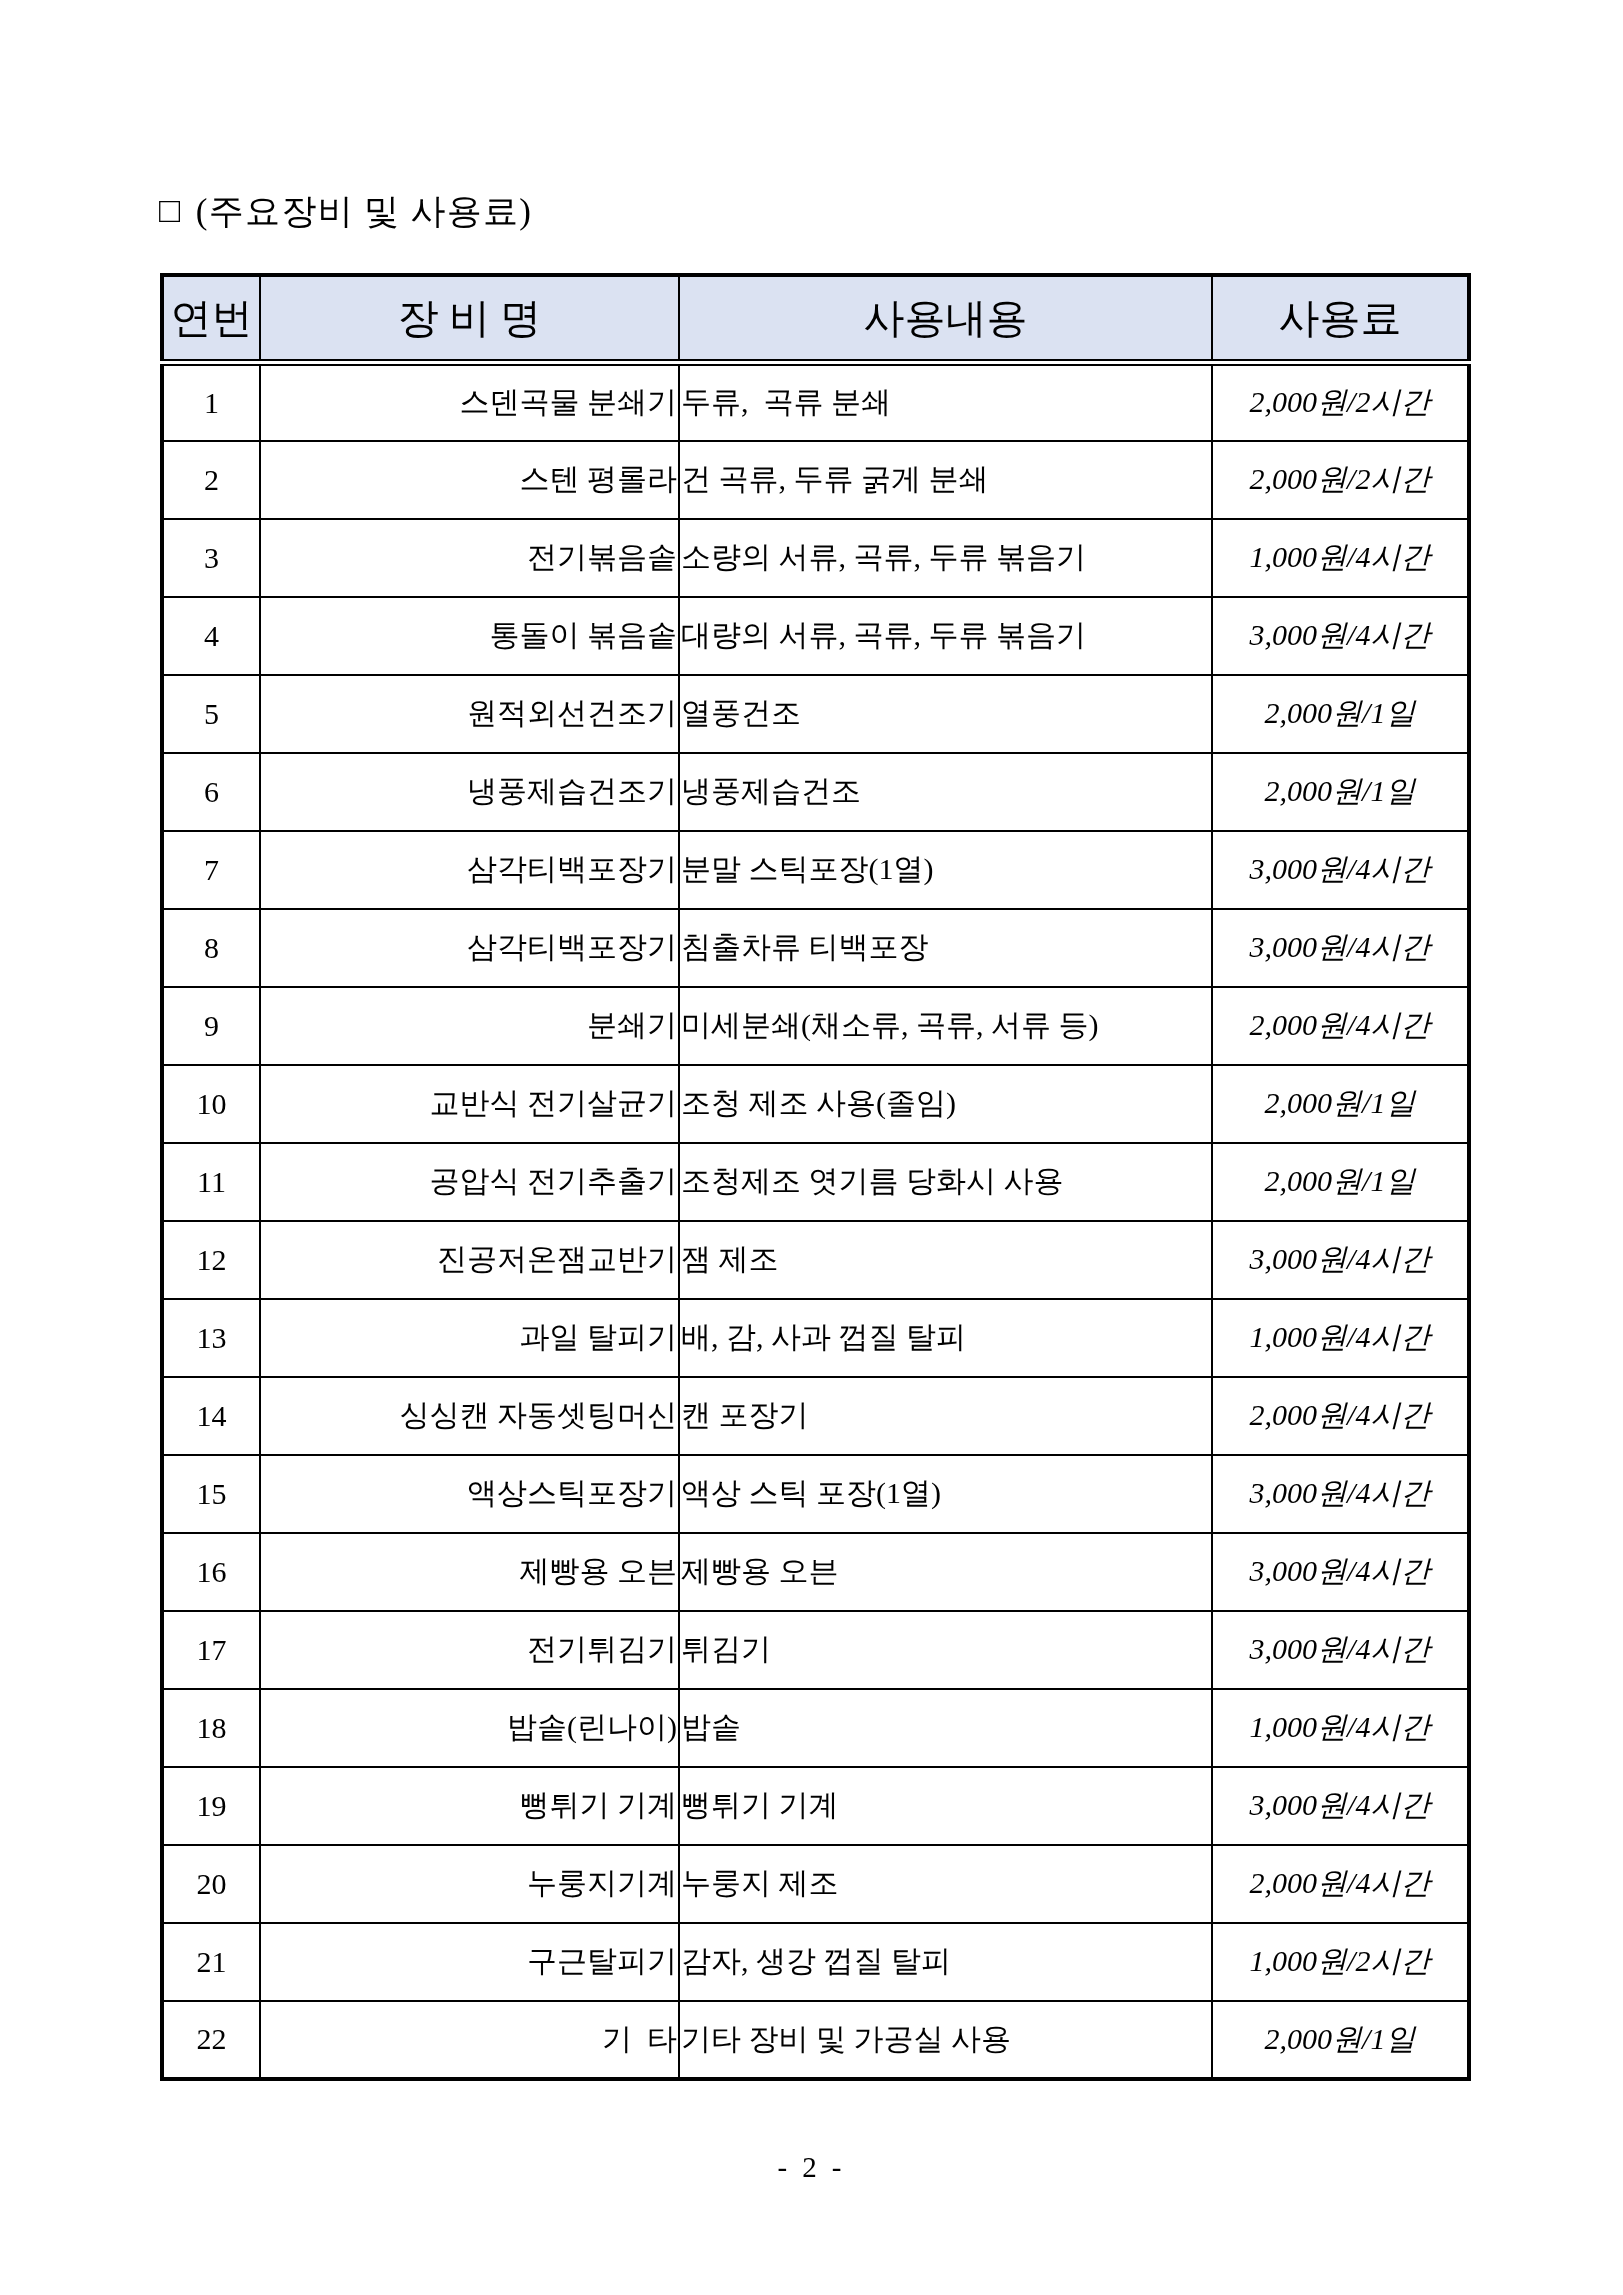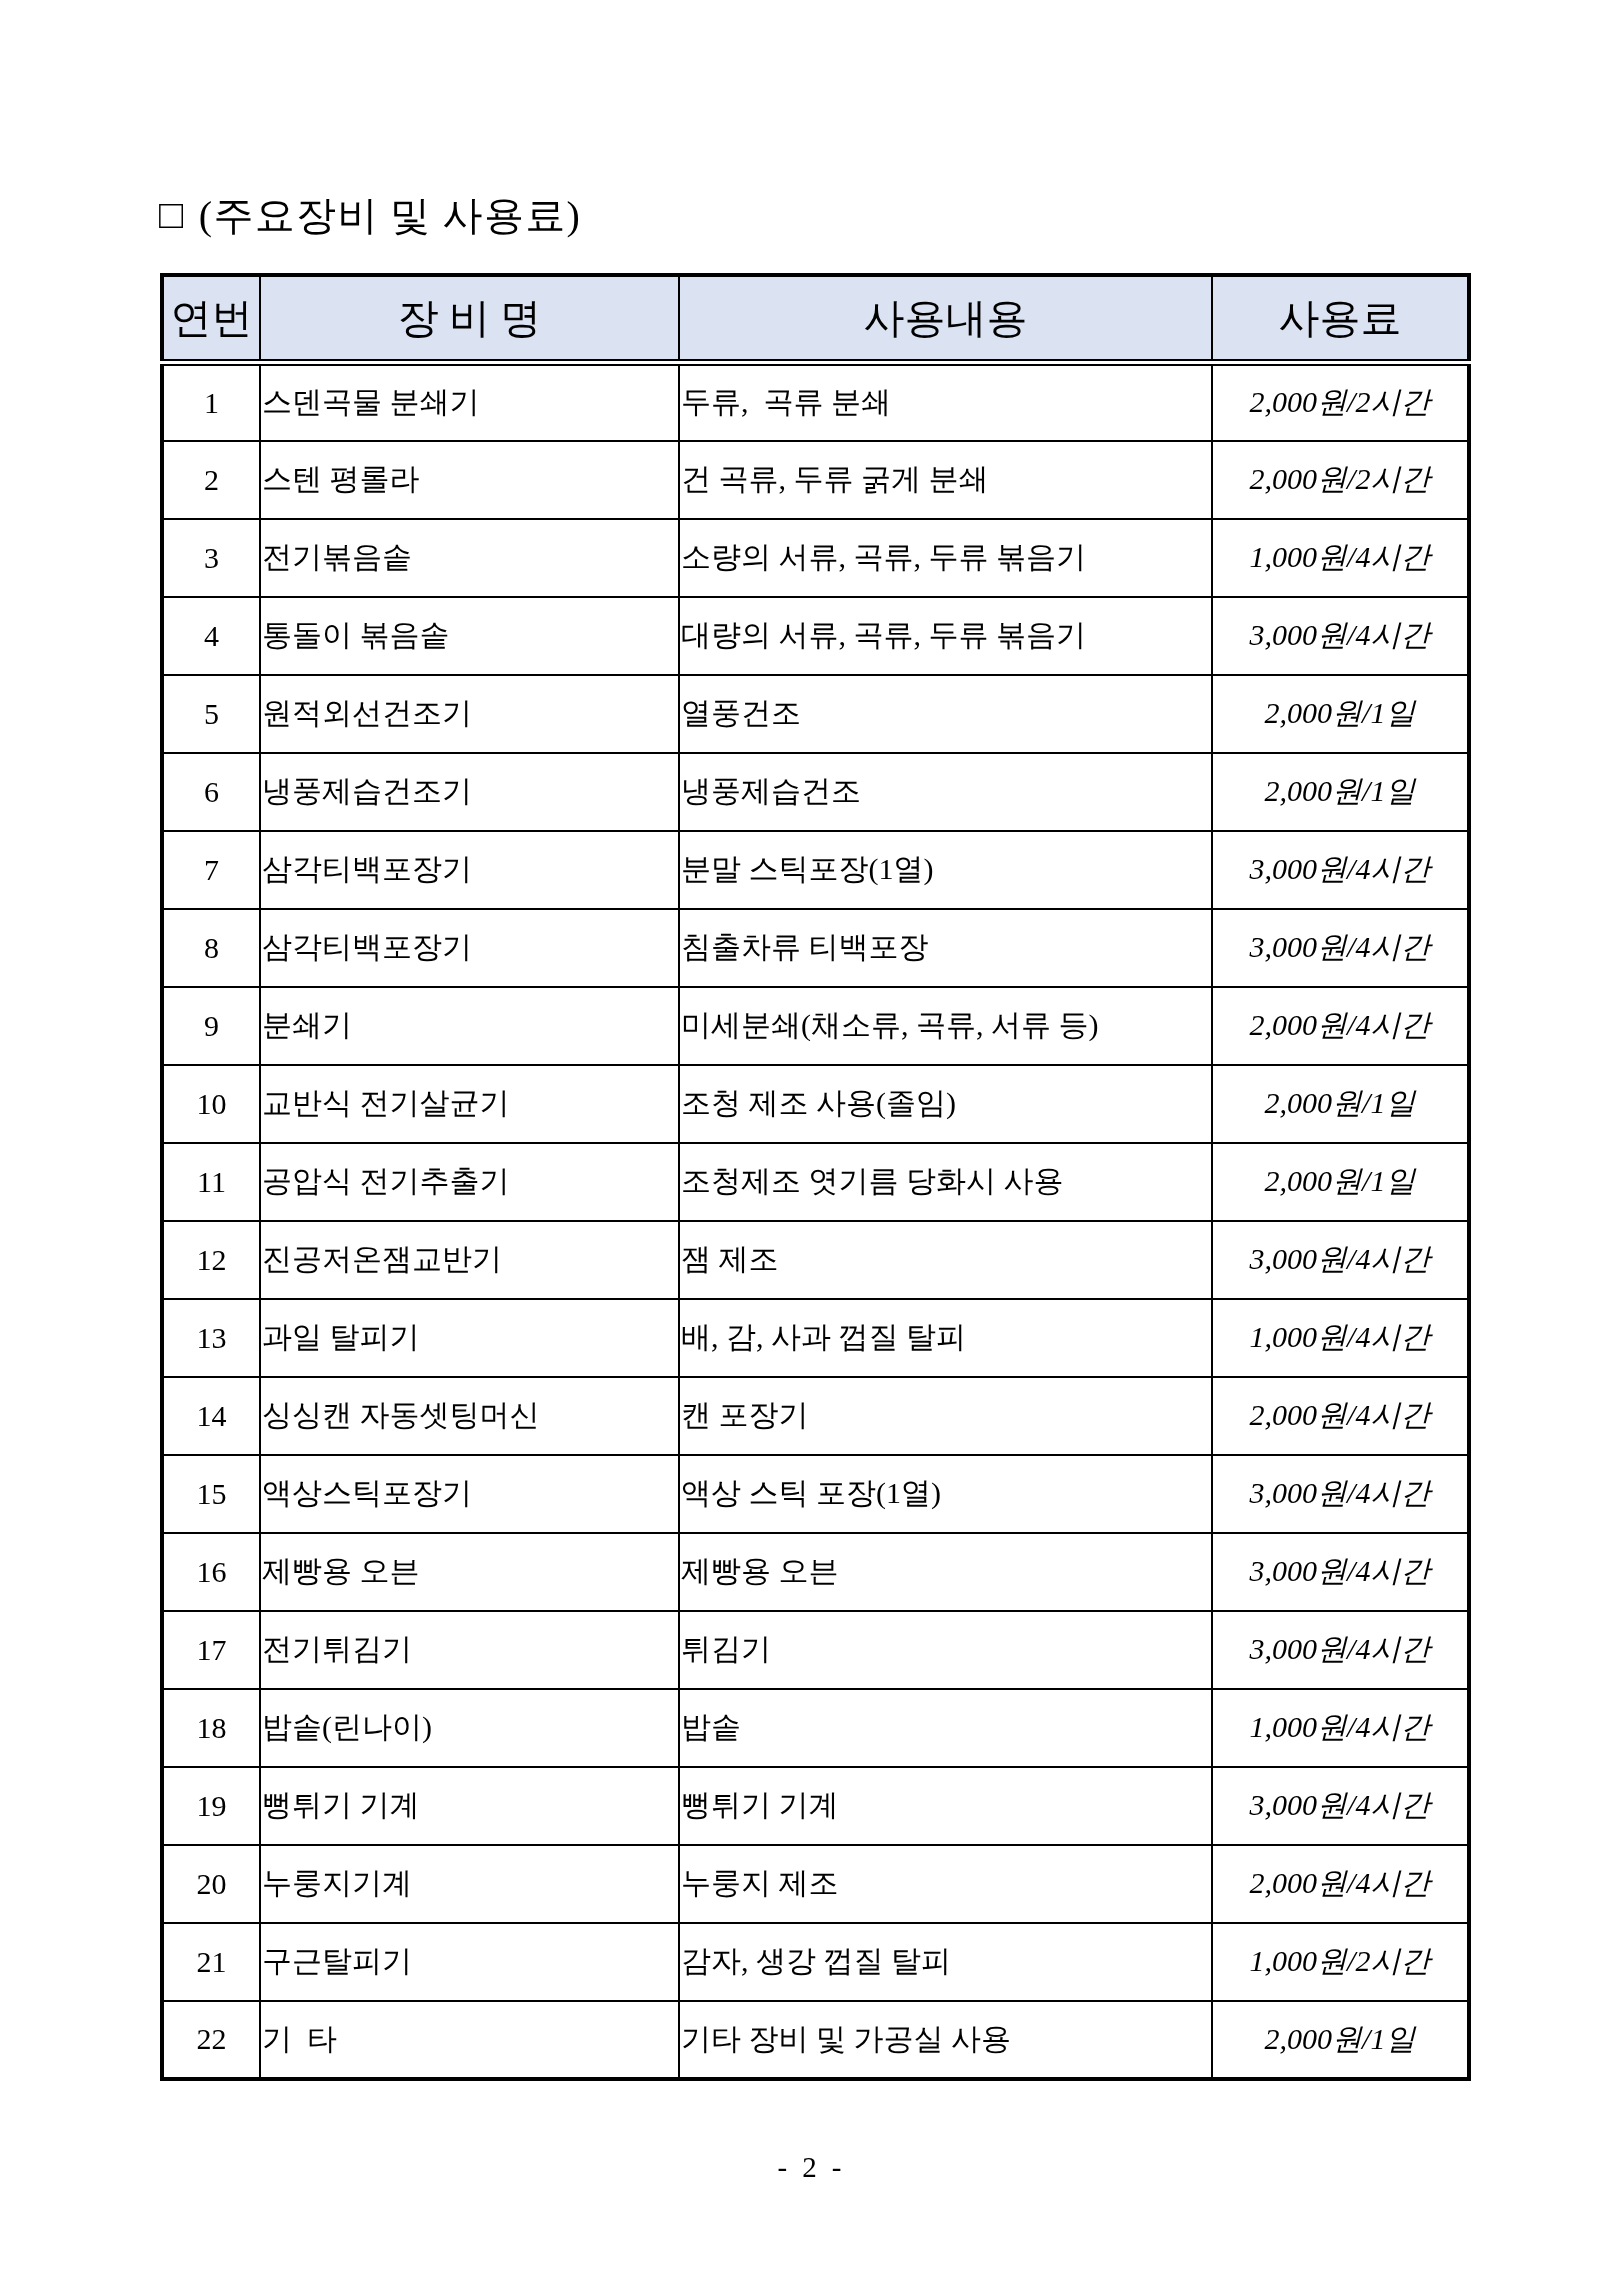--- a/index.html
+++ b/index.html
@@ -12,21 +12,21 @@
     width: 1623px;
     height: 2295px;
     background: #ffffff;
     font-family: "Liberation Serif", "DejaVu Serif", serif;
     color: #000000;
   }
   .doc-title {
     position: absolute;
     left: 159px;
     top: 188px;
-    font-size: 40px;
+    font-size: 35px;
     font-weight: 500;
     letter-spacing: 1.3px;
     white-space: nowrap;
   }
   .doc-title .bullet {
     display: inline-block;
     margin-right: 14.4px;
     transform: translateY(-1.3px);
   }
   table.equipment-table {
@@ -51,21 +51,21 @@
     background: #dbe2f2;
     height: 80px;
     text-align: center;
     font-size: 41px;
     border-bottom: 7.2px double #000000;
   }
   table.equipment-table tbody tr {
     height: 78px;
   }
   td.c0 { text-align: center; }
-  td.c1 { text-align: left; }
+  td.c1 { text-align: right; }
   td.c2 { text-align: left; padding-left: 1px; }
   td.c3 { text-align: center; font-style: italic; }
   .page-footer {
     position: absolute;
     left: 0;
     top: 2151px;
     width: 100%;
     text-align: center;
     font-size: 29px;
     letter-spacing: 3.9px;

